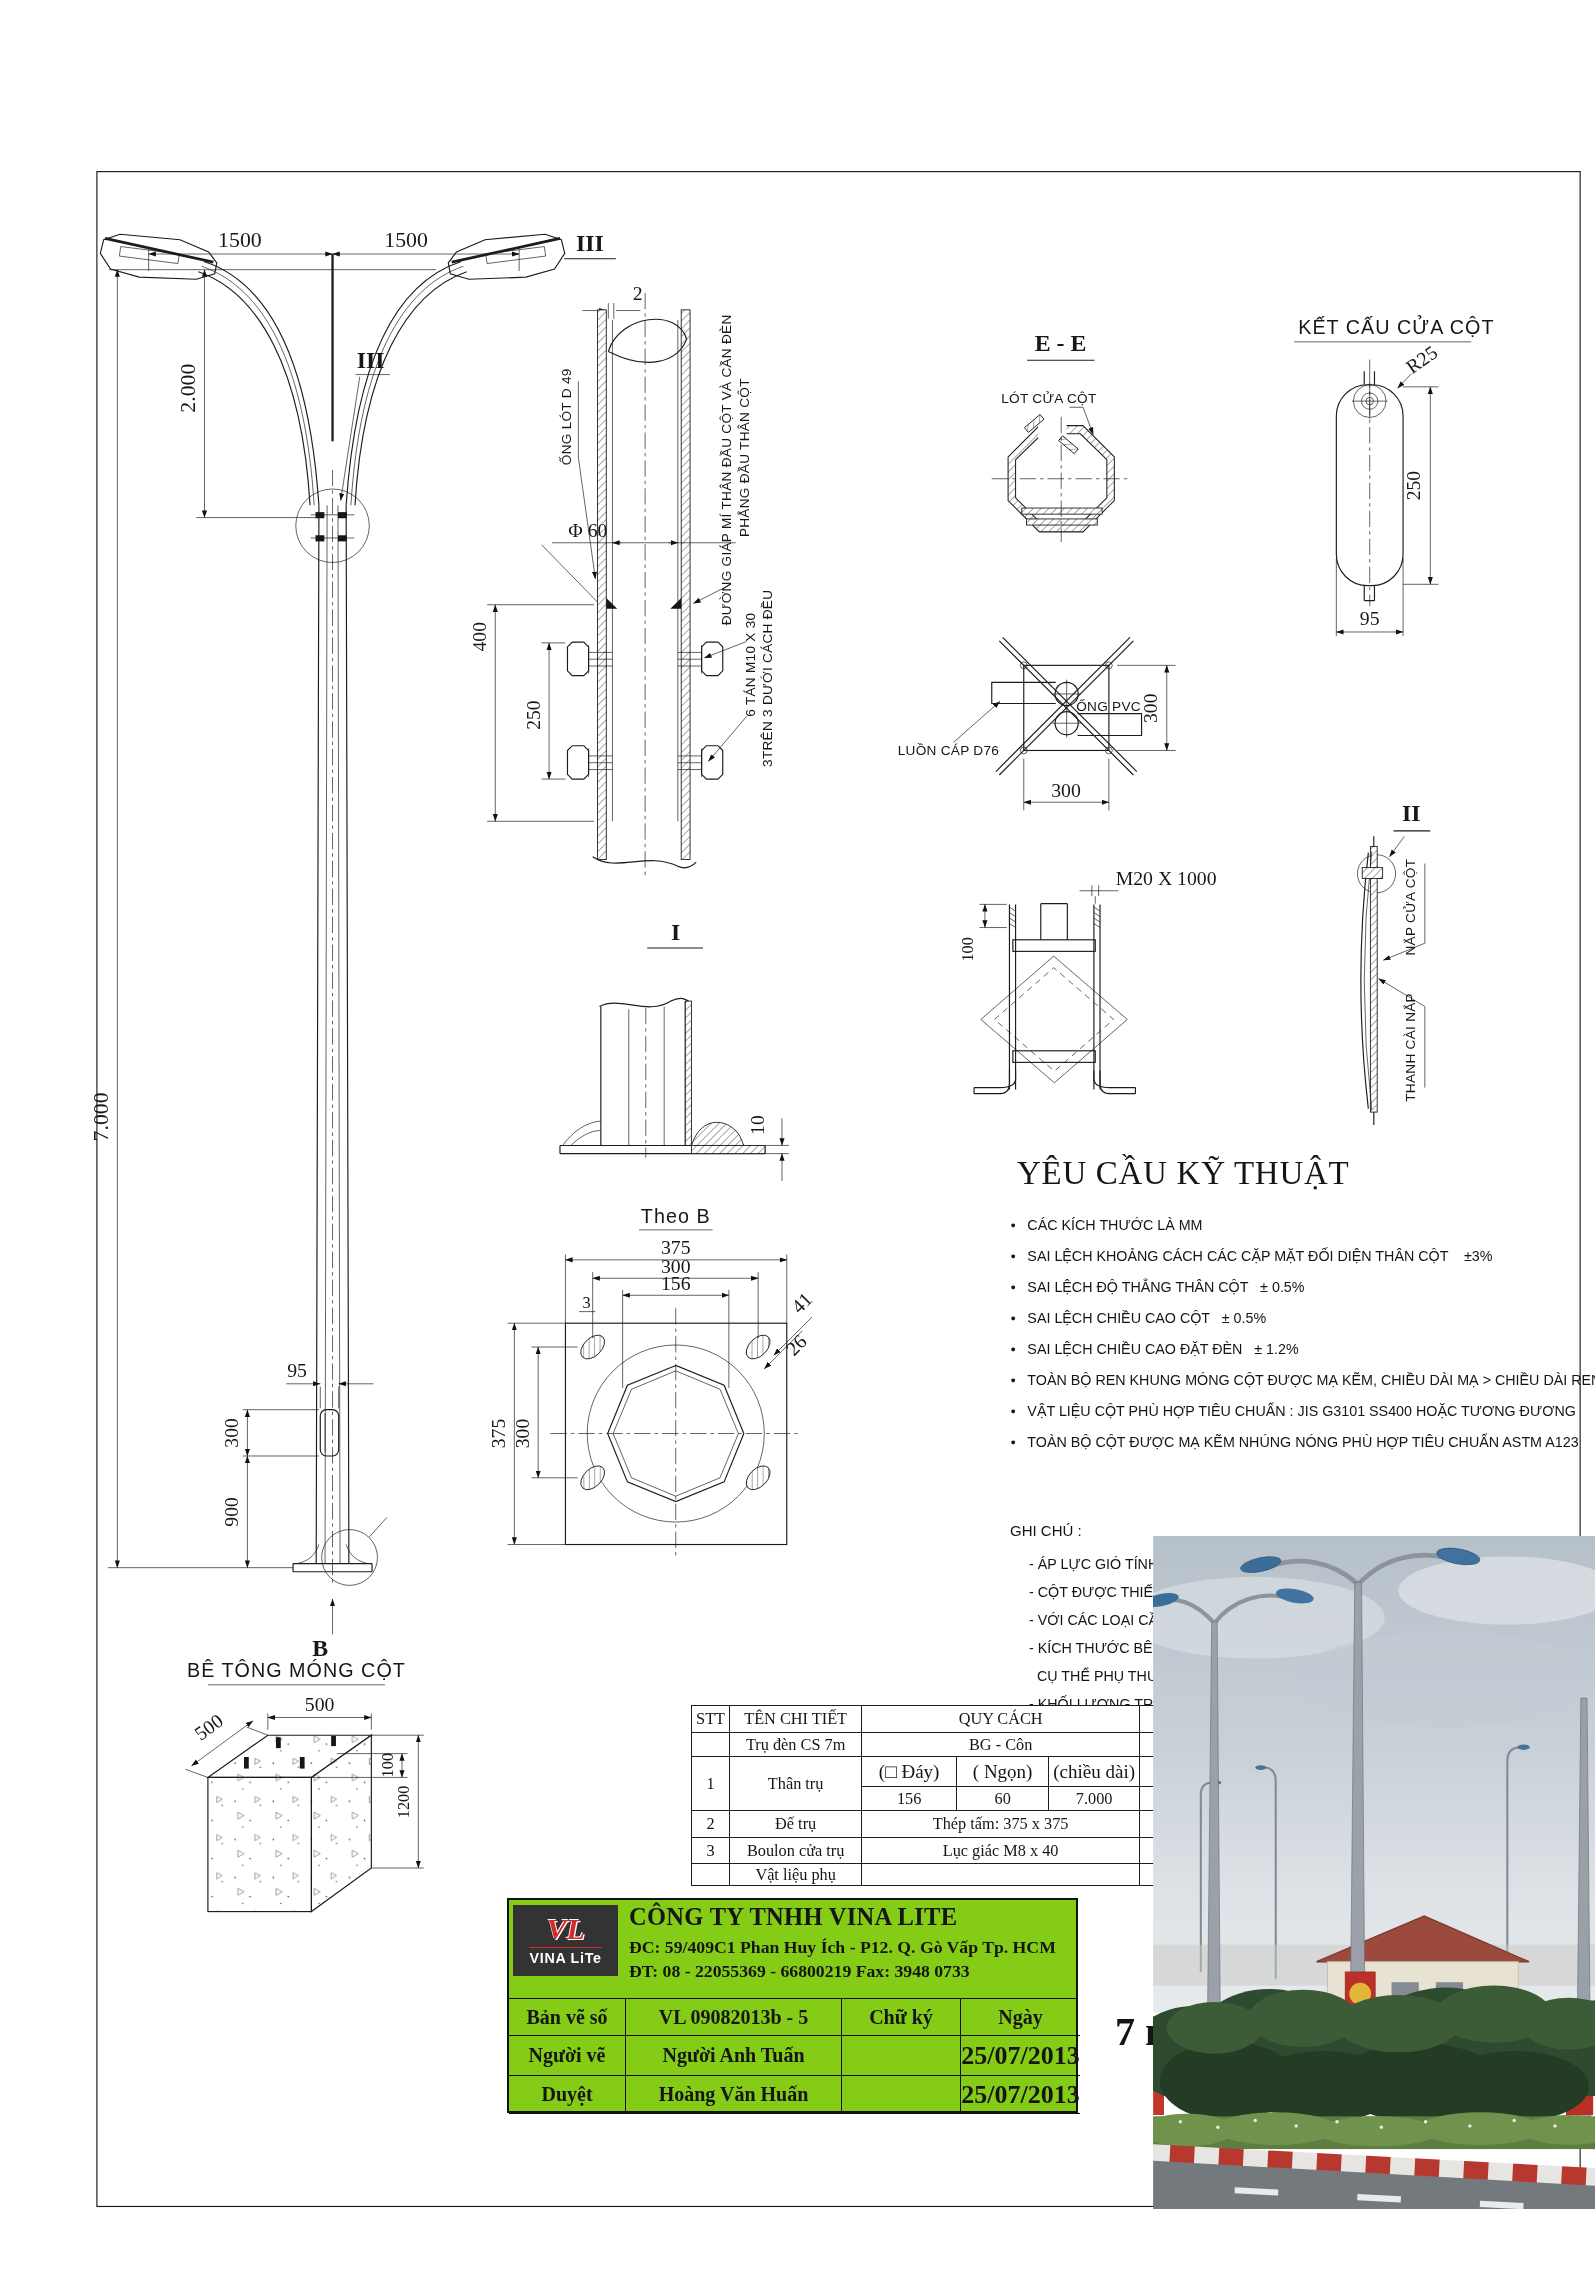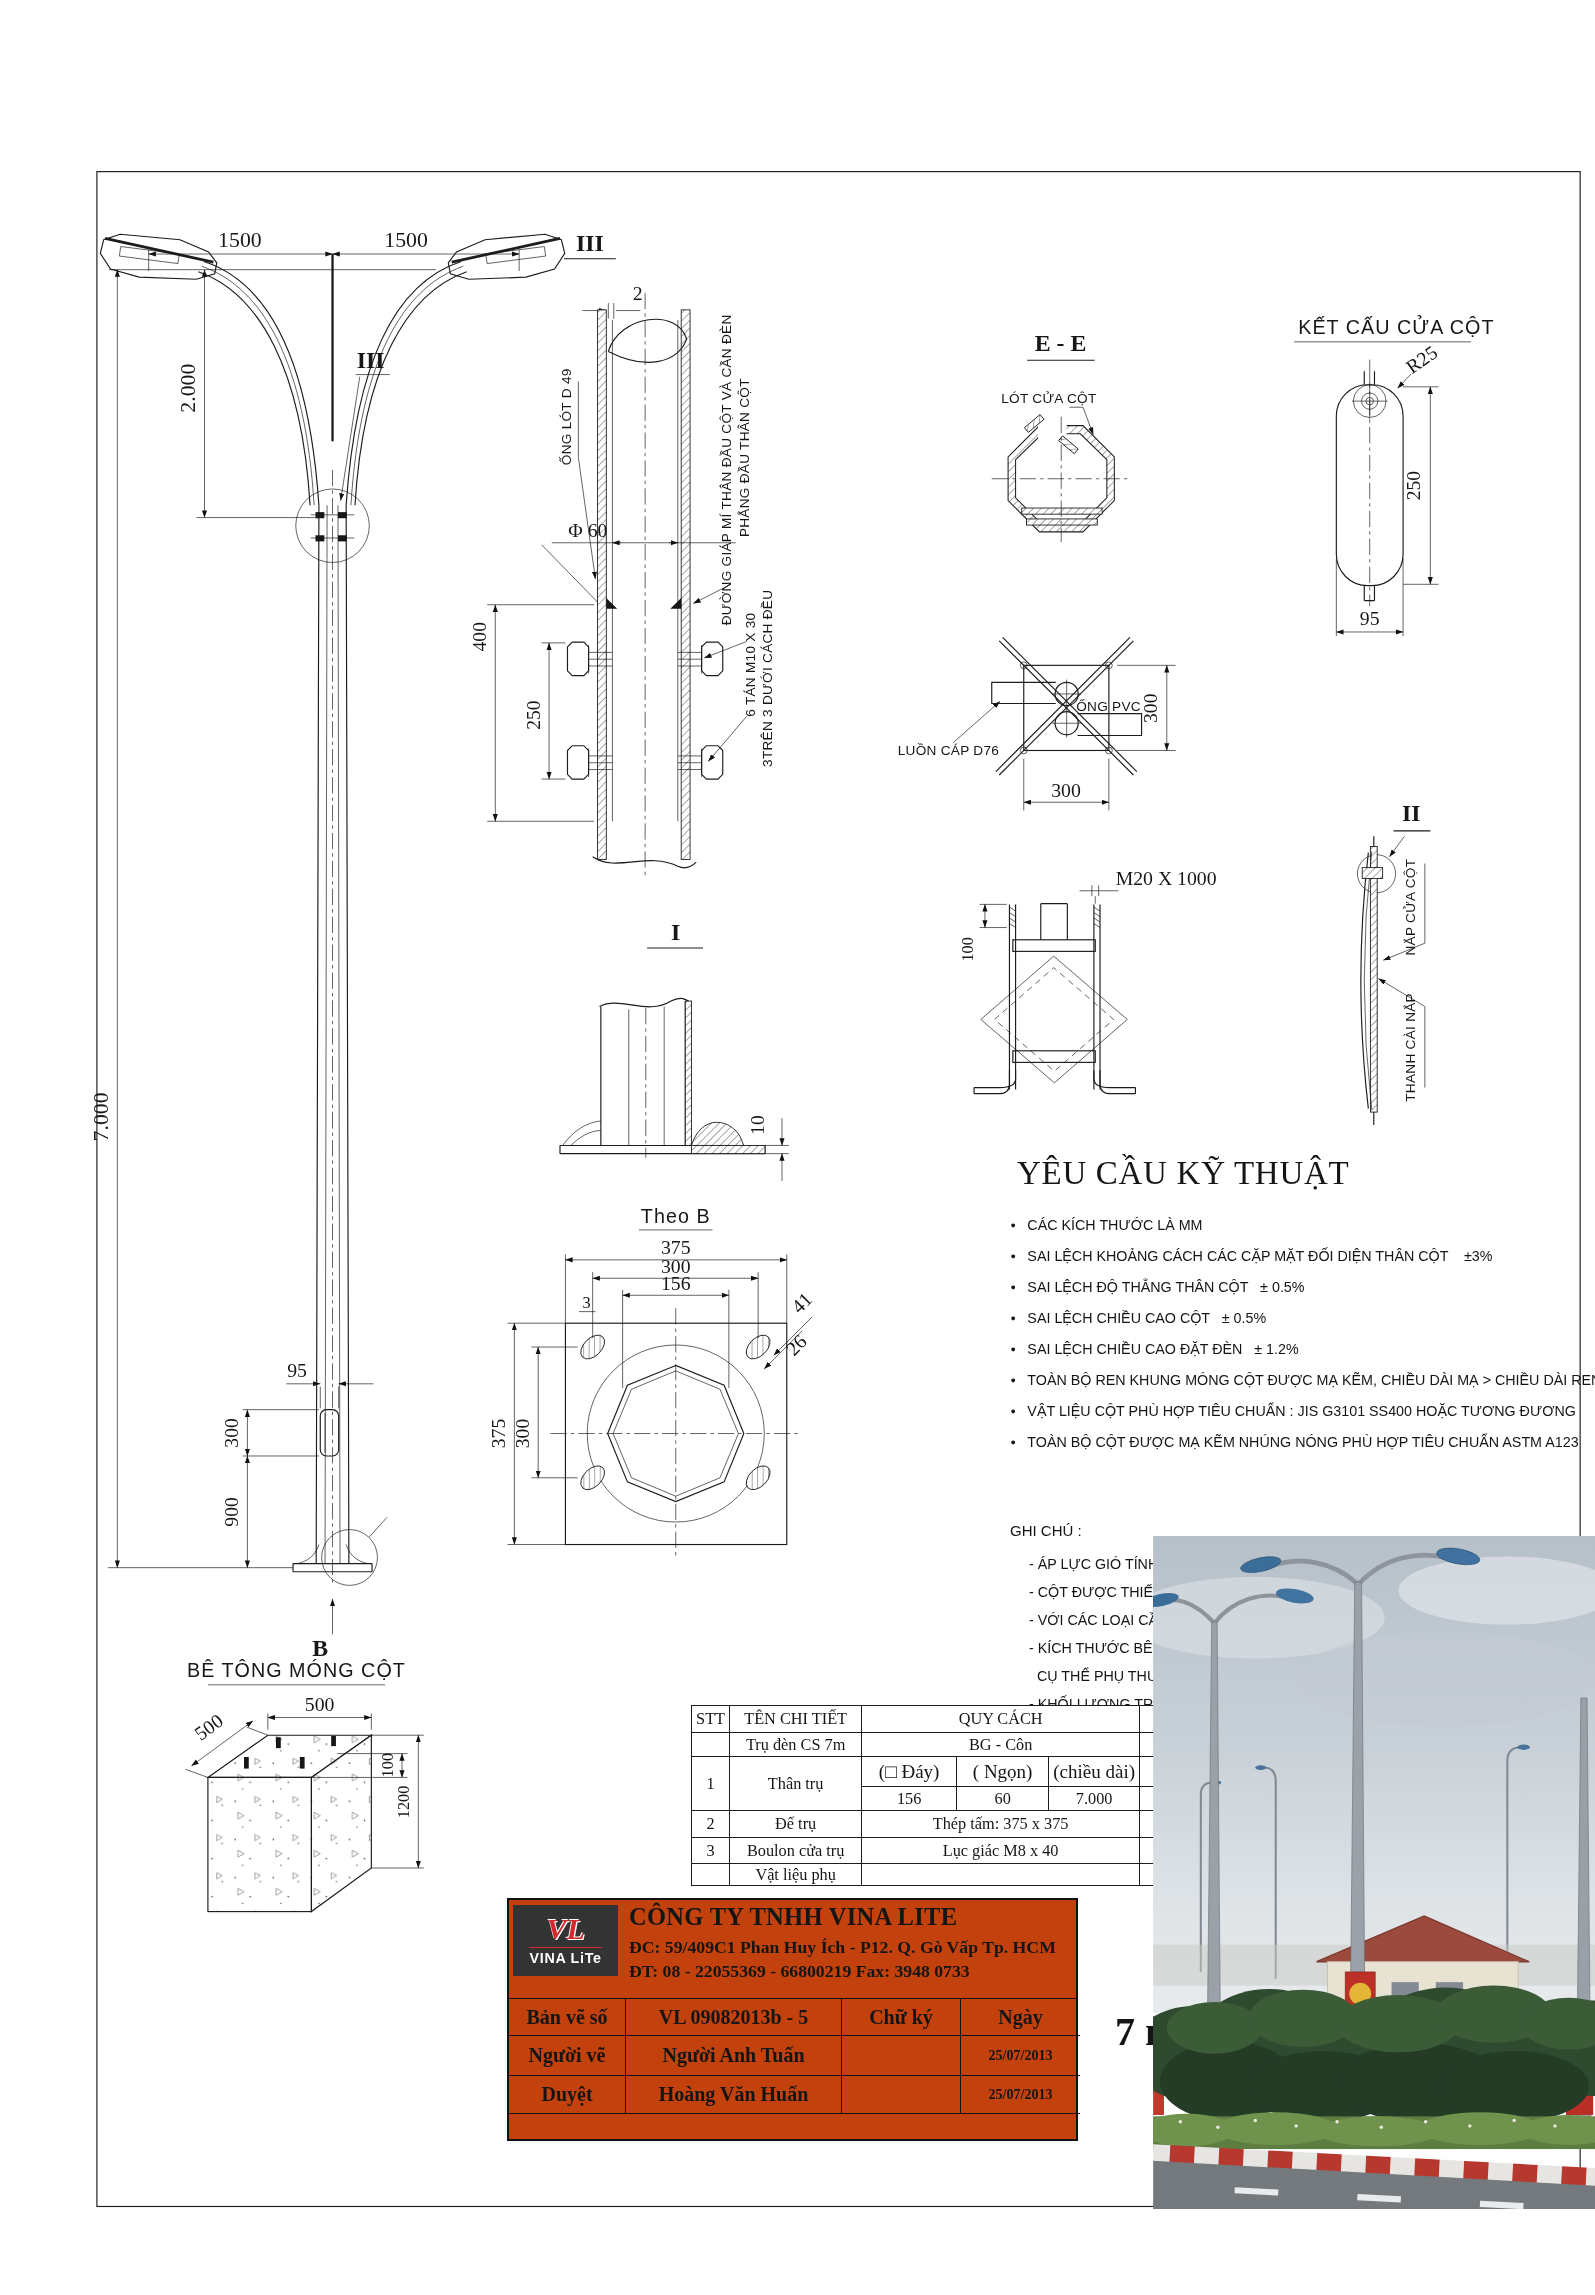--- a/index.html
+++ b/index.html
@@ -30,35 +30,35 @@
 
   .notes{position:absolute;left:1010px;top:1522px;width:320px;z-index:2}
   .notes .nt{font:15px "Liberation Sans",sans-serif;margin-bottom:11px}
   .notes .nl{font:14.3px "Liberation Sans",sans-serif;margin-left:19px;height:28px;display:flex;align-items:center;white-space:pre}
 
   table.parts{position:absolute;left:691px;top:1705px;border-collapse:collapse;z-index:3;background:#fff}
   table.parts td{border:1.4px solid #1d1d1d;font:16.3px "Liberation Serif",serif;text-align:center;padding:0 4.1px;white-space:nowrap}
   table.parts td.sub{font-size:19px}
   table.parts td.mat{text-align:left;padding-left:20.4px}
 
-  .tb{position:absolute;left:507px;top:1898px;width:571px;height:243px;border:2px solid #111;background:#c2410c;z-index:3;box-sizing:border-box}
+  .tb{position:absolute;left:507px;top:1898px;width:571px;height:215px;border:2px solid #111;background:#84cc16;z-index:3;box-sizing:border-box}
   .tb .co{position:absolute;left:0;top:0;width:100%;height:99px;border-bottom:1.4px solid #111;box-sizing:border-box}
   .logo{position:absolute;left:4.1px;top:5.4px;width:105px;height:71px;background:#333;color:#fff;
         display:flex;flex-direction:column;align-items:center;justify-content:center;overflow:hidden}
   .logo .vl{font:italic 700 30px "Liberation Serif",serif;color:#d22a2e;text-shadow:1.4px 1.4px 0 #fff,-0.7px -0.7px 0 #fff;line-height:.9}
   .logo .vn{font:700 14.3px "Liberation Sans",sans-serif;letter-spacing:0.7px;margin-top:5px;border-top:1.4px solid #d22a2e;padding-top:2px}
   .co .cn{position:absolute;left:120px;top:2.7px;font:700 24.5px "Liberation Serif",serif;letter-spacing:0.3px}
   .co .ca{position:absolute;left:120px;top:37px;font:700 17.7px "Liberation Serif",serif}
   .co .cp{position:absolute;left:120px;top:61px;font:700 17.7px "Liberation Serif",serif}
   .tbg{position:absolute;left:0;top:99px;width:571px;height:115px;display:grid;
        grid-template-columns:117px 216px 119px 119px;grid-template-rows:37px 40px 38px}
   .tbg .c{border-right:1.4px solid #111;border-bottom:1.4px solid #111;display:flex;align-items:center;justify-content:center;
           font:700 20px "Liberation Serif",serif;white-space:nowrap;overflow:hidden}
   .tbg .c:nth-child(4n){border-right:none}
-  .tbg .c.dt{font-size:14px}
+  .tbg .c.dt{font-size:26px}
 
   .bigm{position:absolute;left:1115px;top:2008px;font:700 40px "Liberation Serif",serif;z-index:4;white-space:pre}
 
   .photo{position:absolute;left:1153px;top:1536px;width:443px;height:673px;overflow:hidden;z-index:6}
 </style>
 </head>
 <body>
 
 <div id="canvas">
 

